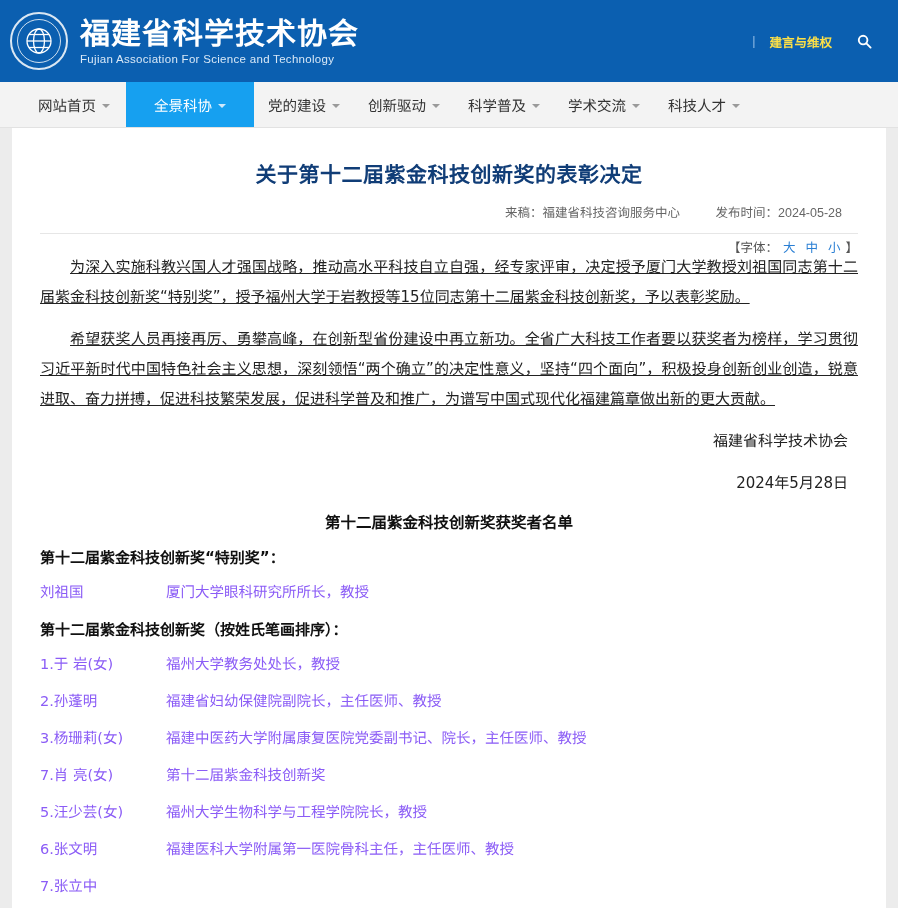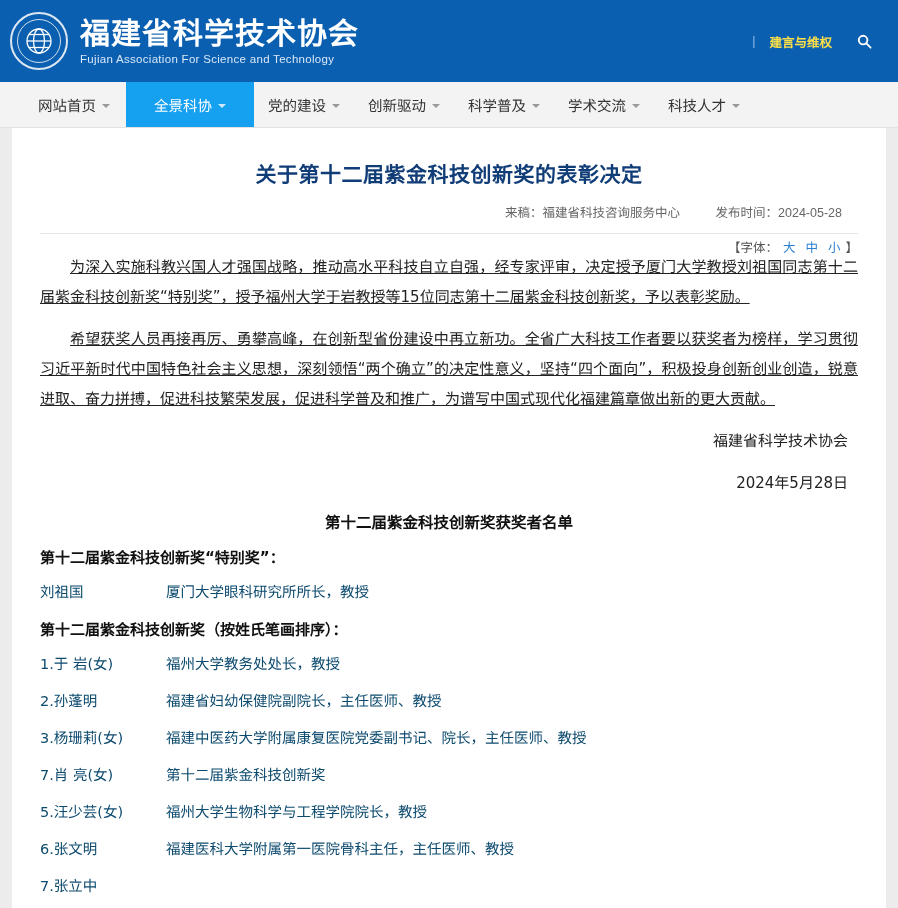--- a/index.html
+++ b/index.html
@@ -184,21 +184,21 @@
   .section-head {
     font-weight: bold;
     font-size: 15px;
     color: #111111;
     margin: 6px 0 14px;
     font-family: "DejaVu Sans", "Liberation Sans", sans-serif;
   }
   .award-row {
     display: flex;
     font-size: 14.5px;
-    color: #0c4a6e;
+    color: #8b5cf6;
     line-height: 22px;
     margin-bottom: 15px;
     font-family: "DejaVu Sans", "Liberation Sans", sans-serif;
   }
   .award-row .nm { flex: 0 0 126px; white-space: pre; }
   .award-row .desc { flex: 1; }
   .award-row.special .nm { flex: 0 0 126px; }
 </style>
 </head>
 <body>

